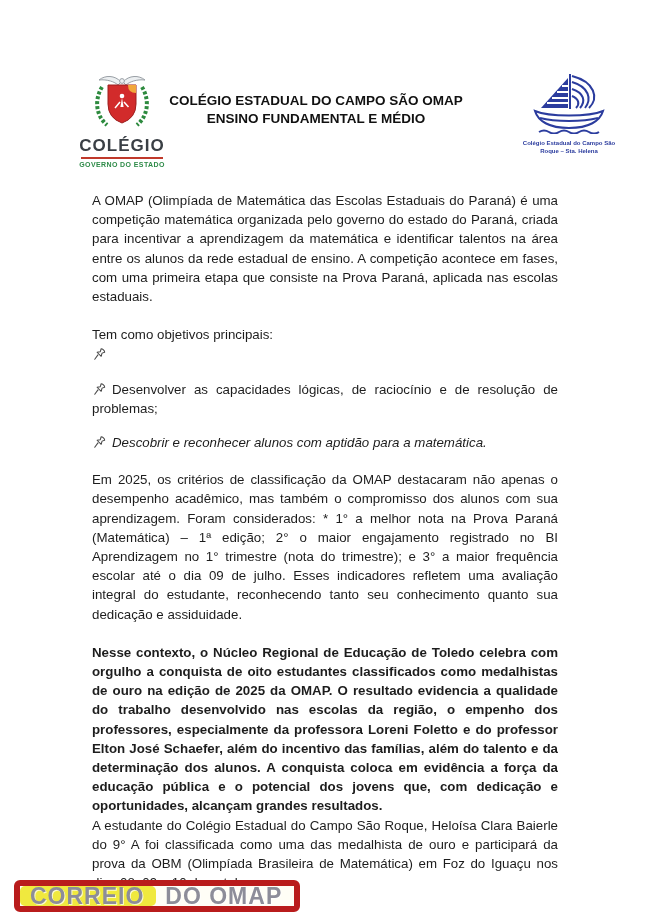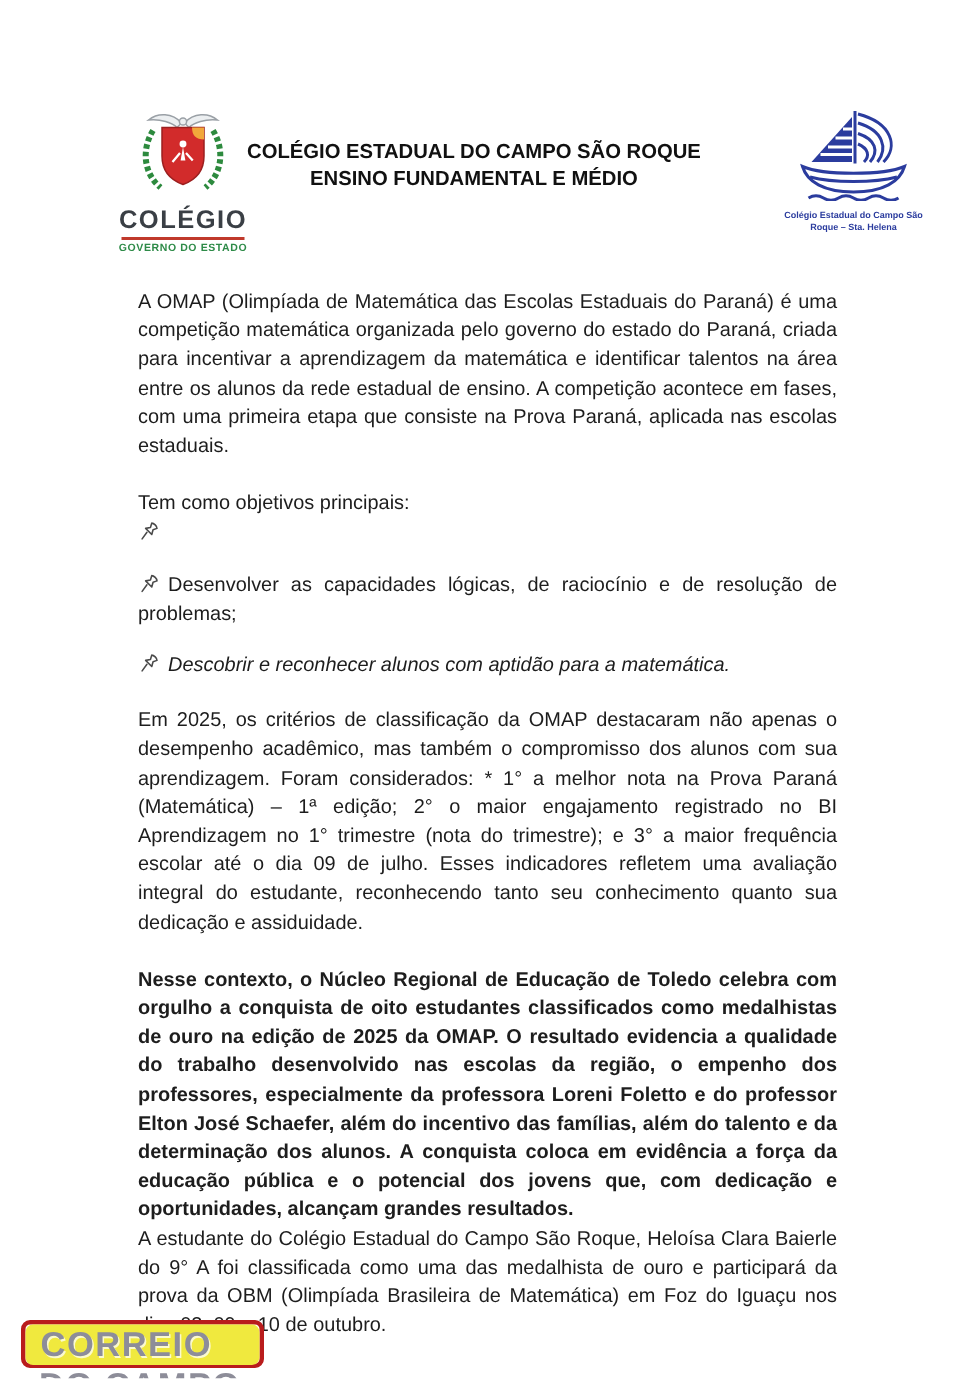--- a/index.html
+++ b/index.html
@@ -31,23 +31,22 @@
   .content p.heading { margin-bottom:1px; }
   .content p.bullet  { margin-bottom:15px; }
   .content p.bullet-last { margin-bottom:18px;font-style:italic; }
   .content p.tight   { margin-bottom:0;font-weight:bold; }
   .pin { display:inline-block; width:16px; height:14px; margin-right:4px; vertical-align:-2px; }
 
   
   .footer-banner {
     position:absolute; left:14px; top:880px; height:32px;
     display:inline-flex; align-items:stretch;
-    background:#fffef6; border:3px solid #b91c1c; border-radius:6px;
+    background:#fffef6; border:6px solid #b91c1c; border-radius:6px;
     box-sizing:border-box;
-    flex-direction:column;
   }
   .brand-left {
     display:flex; align-items:center; padding:0 12px 0 10px;
     background:#f0e93e; border-radius:5px;
     font-weight:bold; font-size:23px; color:#8d8d99; letter-spacing:1px;
     text-shadow:1px 1px 0 rgba(255,255,255,0.75);
   }
   .brand-right {
     display:flex; align-items:center; padding:0 12px 0 9px;
     font-weight:bold; font-size:23px; color:#8d8d99; letter-spacing:1px;
@@ -81,21 +80,21 @@
         <path d="M36 24 l-1.6 9 3.2 0 z" fill="#ffffff"></path>
         <path d="M34 28 l-5 6 M38 28 l4.5 5" stroke="#ffffff" stroke-width="1.5" fill="none"></path>
       </svg>
     </span>
     <div class="gov-name">COLÉGIO</div>
     <div class="gov-rule"></div>
     <div class="gov-sub">GOVERNO DO ESTADO</div>
   </div>
 
   <div class="school-title">
-    <div>COLÉGIO ESTADUAL DO CAMPO SÃO ROQUE</div>
+    <div>COLÉGIO ESTADUAL DO CAMPO SÃO OMAP</div>
     <div>ENSINO FUNDAMENTAL E MÉDIO</div>
   </div>
 
   <div class="school-logo">
     <span>
       <svg width="84" height="62" viewBox="0 0 84 62">
         <g stroke="#2b3c9e" fill="none" stroke-width="2">
           <line x1="43" y1="2" x2="43" y2="37"></line>
 
           <path d="M41 6 L14 36 L41 36 Z" fill="#2b3c9e" stroke="none"></path>
@@ -152,16 +151,16 @@
 
     <p>Em 2025, os critérios de classificação da OMAP destacaram não apenas o desempenho acadêmico, mas também o compromisso dos alunos com sua aprendizagem. Foram considerados: * 1° a melhor nota na Prova Paraná (Matemática) – 1ª edição; 2° o maior engajamento registrado no BI Aprendizagem no 1° trimestre (nota do trimestre); e 3° a maior frequência escolar até o dia 09 de julho. Esses indicadores refletem uma avaliação integral do estudante, reconhecendo tanto seu conhecimento quanto sua dedicação e assiduidade.</p>
 
     <p class="tight">Nesse contexto, o Núcleo Regional de Educação de Toledo celebra com orgulho a conquista de oito estudantes classificados como medalhistas de ouro na edição de 2025 da OMAP. O resultado evidencia a qualidade do trabalho desenvolvido nas escolas da região, o empenho dos professores, especialmente da professora Loreni Foletto e do professor Elton José Schaefer, além do incentivo das famílias, além do talento e da determinação dos alunos. A conquista coloca em evidência a força da educação pública e o potencial dos jovens que, com dedicação e oportunidades, alcançam grandes resultados.</p>
 
     <p>A estudante do Colégio Estadual do Campo São Roque, Heloísa Clara Baierle do 9° A foi classificada como uma das medalhista de ouro e participará da prova da OBM (Olimpíada Brasileira de Matemática) em Foz do Iguaçu nos dias 08, 09 e 10 de outubro.</p>
   </div>
 
   <div class="footer-banner">
     <span class="brand-left">CORREIO</span>
-    <span class="brand-right">DO CAMPO</span>
+    <span class="brand-right">DO OMAP</span>
   </div>
 
 </div>
 
 </body></html>

